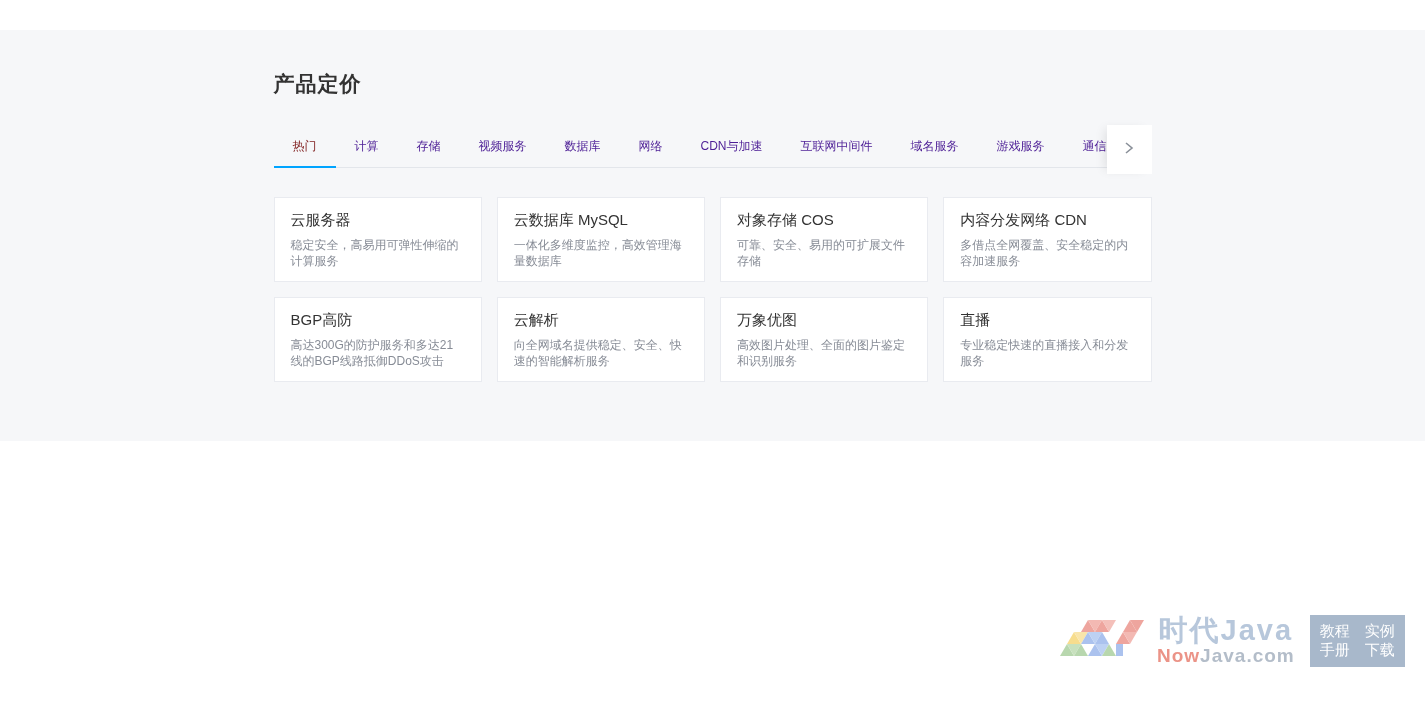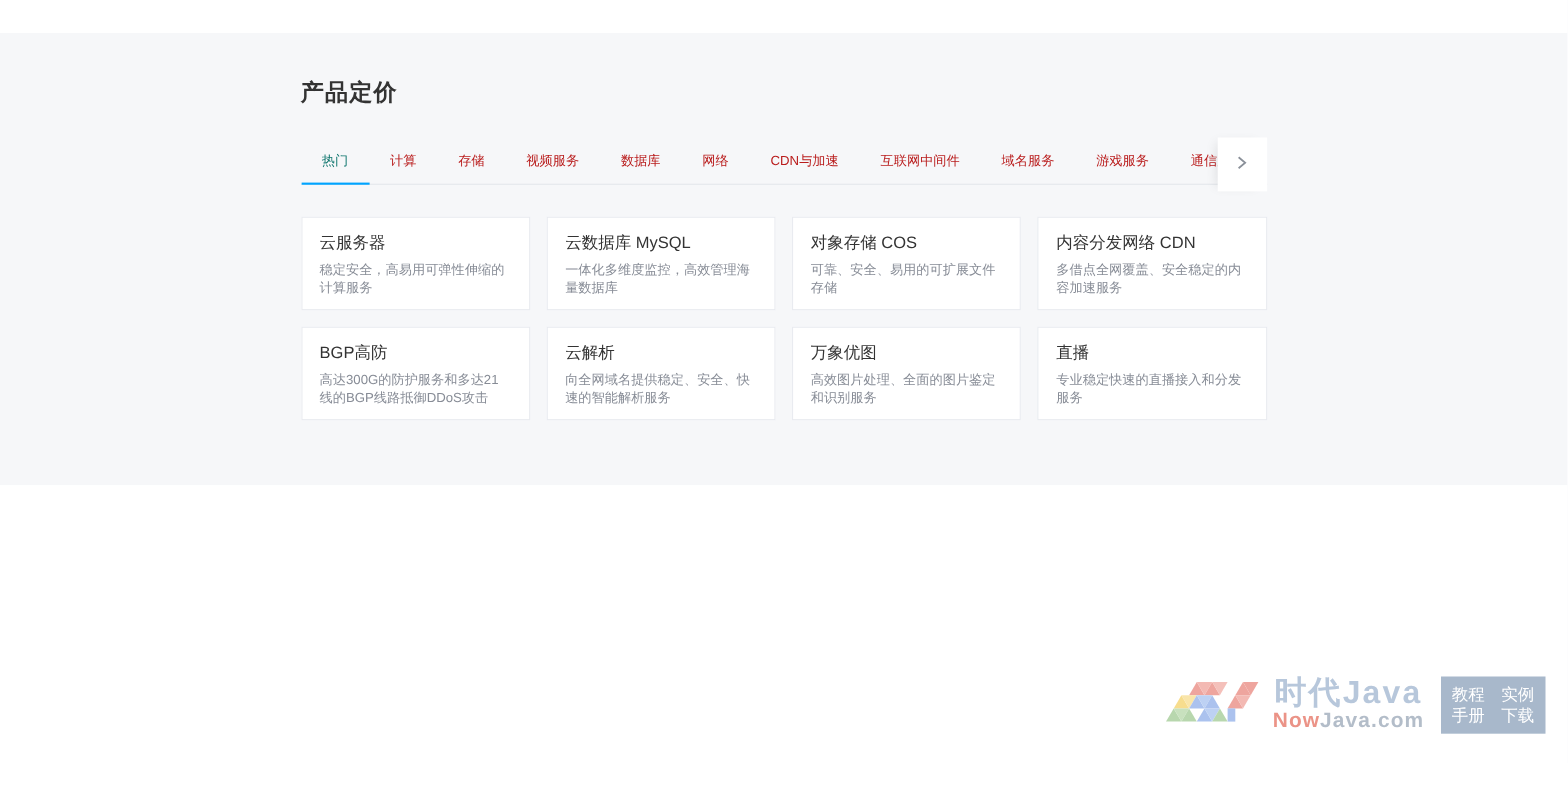--- a/index.html
+++ b/index.html
@@ -8,22 +8,22 @@
 
   .top-strip { height: 30px; background: #fff; }
 
   .hero { background: #f6f7f9; padding: 40px 0 59px 0; }
   .container { width: 878px; margin: 0 auto; position: relative; }
 
   .page-title { font-size: 21px; font-weight: 700; color: #333; margin-bottom: 27px; letter-spacing: 1px; }
 
   .tabbar { position: relative; border-bottom: 1px solid #e3e6eb; height: 43px; }
   .tab-list { display: flex; height: 43px; overflow: hidden; white-space: nowrap; }
-  .tab { font-size: 12px; color: #b91c1c; line-height: 42px; padding: 0 19px; cursor: pointer; flex: 0 0 auto; position: relative; }
-  .tab.active { color: #0f766e; }
+  .tab { font-size: 12px; color: #4c1d95; line-height: 42px; padding: 0 19px; cursor: pointer; flex: 0 0 auto; position: relative; }
+  .tab.active { color: #7f1d1d; }
   .tab.active::after { content: ""; position: absolute; left: 0; right: 0; bottom: -1px; height: 3px; background: #00a4ff; }
   .tab.clipped { padding-right: 0; }
 
   .tab-next-btn { position: absolute; right: 0; top: 0; width: 45px; height: 49px; background: #fff;
     box-shadow: -6px 0 10px -4px rgba(0,0,0,0.10); display: flex; align-items: center; justify-content: center;
     cursor: pointer; z-index: 3; border: none; }
 
   .cards { margin-top: 29px; display: grid; grid-template-columns: repeat(4, 1fr); gap: 15px; }
   .card { background: #fff; border: 1px solid #e9ebf0; padding: 13px 16px 12px 16px; min-height: 77px; cursor: pointer; }
   .card-title { font-size: 15px; color: #333; font-weight: 400; margin-bottom: 7px; }

